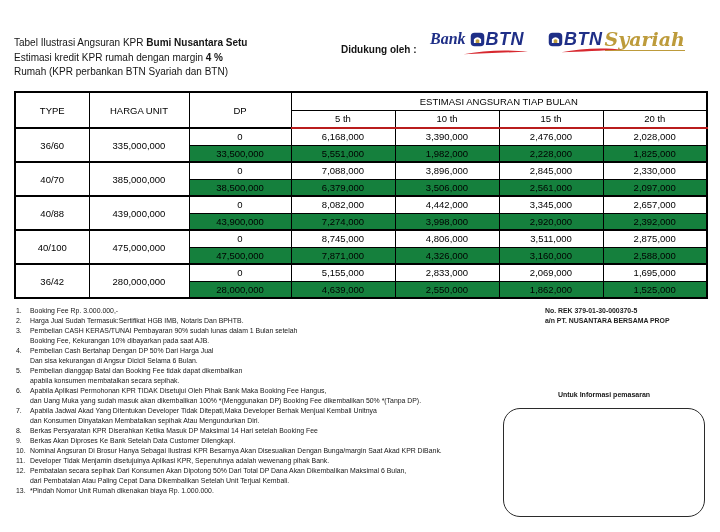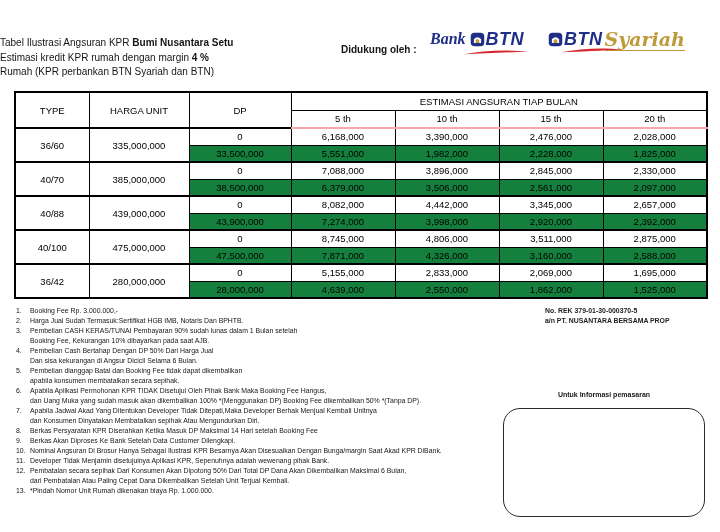--- a/index.html
+++ b/index.html
@@ -4,21 +4,21 @@
 <style>
   html,body { margin:0; padding:0; background:#e8e8e8; }
   .page {
     position:relative; width:720px; height:532px; background:#ffffff;
     font-family:"Liberation Sans", sans-serif; color:#000; overflow:hidden;
     margin:0 auto; box-shadow:0 0 4px rgba(0,0,0,.2);
   }
   .b { font-weight:bold; }
 
   
-  .header-left { position:absolute; left:0; top:36px; font-size:10px; line-height:14.5px; color:#151515; }
+  .header-left { position:absolute; left:14px; top:36px; font-size:10px; line-height:14.5px; color:#151515; }
   .supported { position:absolute; left:341px; top:44px; font-size:10px; color:#151515;font-weight:bold; }
 
   
   .logo { position:absolute; top:26px; height:26px; display:flex; align-items:center; }
   .logo1 { left:430px; }
   .logo2 { left:547px; }
   .bank-word { font-family:"Liberation Serif", serif; font-style:italic; font-weight:bold;
                color:#1F2F87; font-size:16px; margin-right:3px; }
   .btn-word  { font-style:italic; font-weight:bold; color:#1F2F87; font-size:18px; letter-spacing:.5px; }
   .syariah-word { font-family:"DejaVu Serif", serif; font-style:italic; font-weight:bold;
@@ -30,21 +30,21 @@
 
   
   table.kpr { position:absolute; left:14px; top:91px; border-collapse:collapse; table-layout:fixed; }
   table.kpr { border:2px solid #000;padding-left:12px; }
   table.kpr th, table.kpr td {
     border:1px solid #000; padding:0 2px; text-align:center; vertical-align:middle;
     font-size:9.5px; font-weight:normal; overflow:hidden; white-space:nowrap;
   }
   table.kpr thead tr { height:18px; }
   table.kpr tbody tr { height:17px; }
-  table.kpr thead tr:last-child th { border-bottom:2px solid #fca5a5; }
+  table.kpr thead tr:last-child th { border-bottom:2px solid #b91c1c; }
   table.kpr tbody tr.gs td { border-top:2px solid #000; }
   table.kpr td.hl { background:#15803d; }
 
   
   .notes { position:absolute; left:16px; top:306px; width:524px; font-size:6.9px; line-height:10px; color:#161616; }
   .note-line { display:flex; white-space:nowrap; }
   .note-num { flex:0 0 14px; }
   .note-line.cont { padding-left:14px; }
 
   

